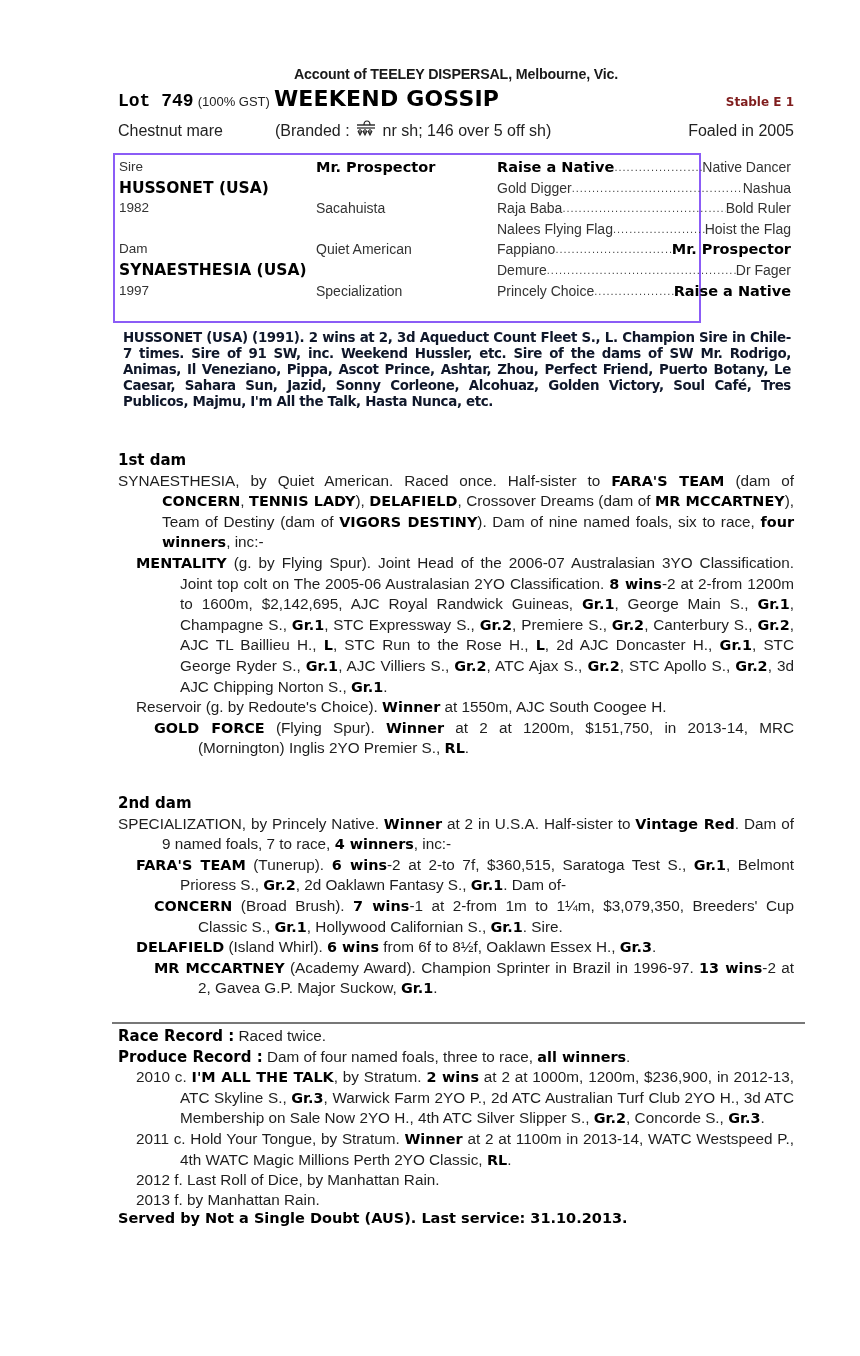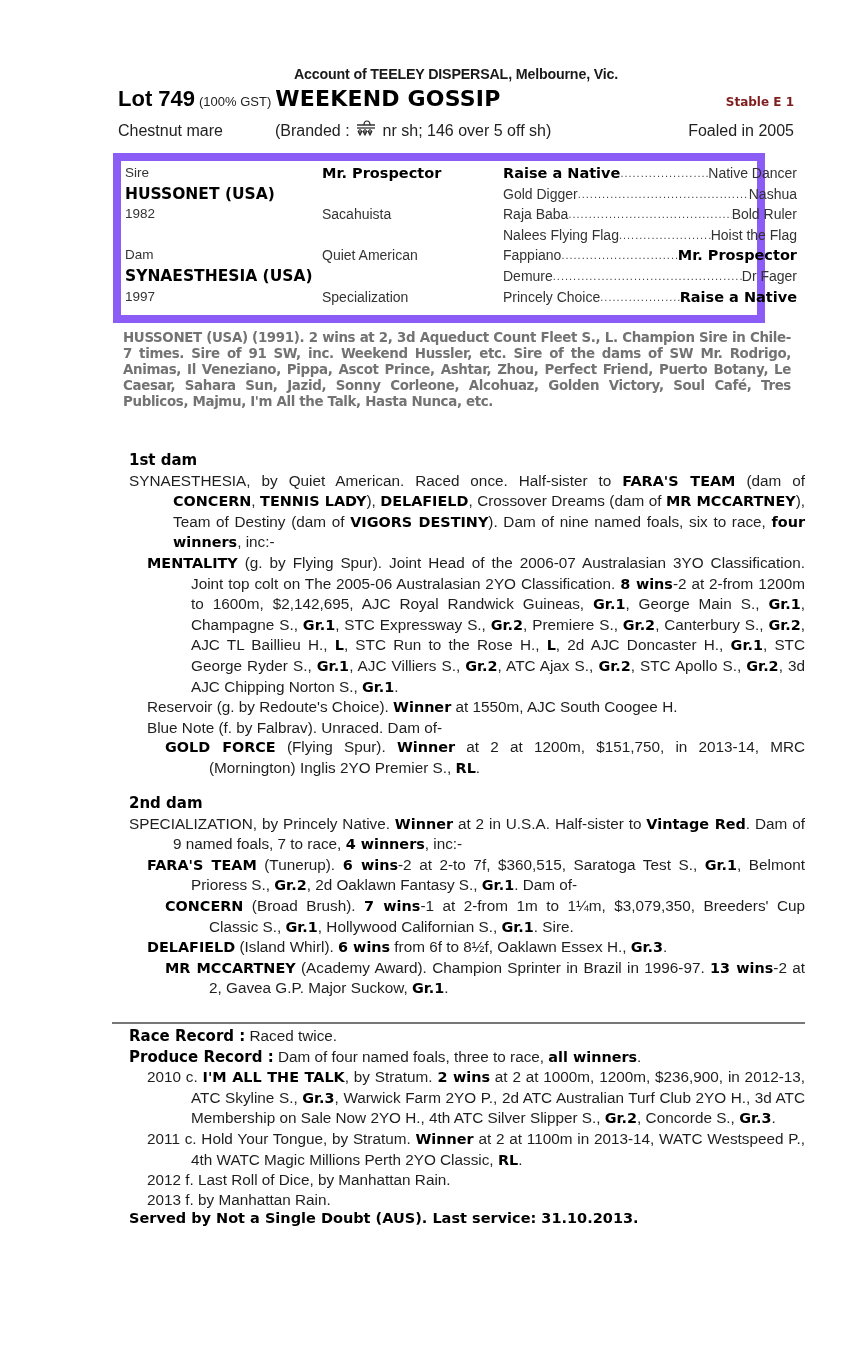--- a/index.html
+++ b/index.html
@@ -5,49 +5,49 @@
   html, body { margin: 0; padding: 0; background: #ffffff; }
   body {
     width: 860px; height: 1356px; position: relative; overflow: hidden;
     font-family: "Liberation Sans", sans-serif; color: #1a1a1a;
   }
   .page { position: absolute; left: 118px; top: 64px; width: 676px; }
 
   
   .account { text-align: center; font-weight: bold; font-size: 15.5px; letter-spacing: -0.2px; transform: scaleX(0.92); transform-origin: center; height: 20px; line-height: 20px; }
   .lotline { display: flex; align-items: baseline; height: 30px; margin-top: 2px; }
-  .lotno { font-family: Liberation Sans, sans-serif; font-weight: bold; font-size: 22px; color: #000; }
+  .lotno { font-family: Liberation Mono, monospace; font-weight: bold; font-size: 18px; color: #000; }
   .gst { font-size: 13px; margin: 0 4px 0 4px; color: #222; }
   .horse { font-family: "DejaVu Sans", sans-serif; font-weight: bold; font-size: 22px; color: #000; letter-spacing: 0.2px; }
   .stable { margin-left: auto; font-family: "DejaVu Sans", sans-serif; font-weight: bold; font-size: 12px; color: #7f1d1d; }
   .descline { display: flex; font-size: 16px; color: #222; margin-top: 4px; height: 22px; line-height: 22px; }
   .descline .brand { margin-left: 52px; }
   .descline .foaled { margin-left: auto; }
   .brandicon { display: inline-block; width: 20px; height: 18px; vertical-align: -2px; margin: 0 2px; }
 
   
-  .pedbox { position: absolute; left: -5px; top: 89px; width: 652px; height: 170px; border: 8px solid #8b5cf6; box-sizing: border-box; }
+  .pedbox { position: absolute; left: -5px; top: 89px; width: 588px; height: 170px; border: 2px solid #8b5cf6; box-sizing: border-box; }
   .pcol { position: absolute; top: 2px; font-size: 14px; color: #333; }
   .pcol div { height: 20.6px; line-height: 20.6px; white-space: nowrap; }
   .col1 { left: 4px; width: 190px; }
   .col2 { left: 201px; width: 175px; }
   .col3 { left: 382px; width: 294px; }
   .big { font-family: "DejaVu Sans", sans-serif; font-weight: bold; font-size: 15.5px; color: #000; }
   .sm { font-size: 13.5px; }
   .dot { display: flex; }
   .dot .l { white-space: nowrap; }
   .dot .f { flex: 1; overflow: hidden; white-space: nowrap; color: #444; font-size: 11px; letter-spacing: 1px; }
   .dot .f::after { content: "................................................................................................................"; }
   .dot .r { white-space: nowrap; }
 
   
-  .sirepara { position: absolute; left: 5px; top: 266px; width: 668px; font-family: "DejaVu Sans", sans-serif; font-weight: bold; font-size: 13.4px; line-height: 16px; color: #737373; text-align: justify; letter-spacing: -0.35px; }
+  .sirepara { position: absolute; left: 5px; top: 266px; width: 668px; font-family: "DejaVu Sans", sans-serif; font-weight: bold; font-size: 13.4px; line-height: 16px; color: #0f172a; text-align: justify; letter-spacing: -0.35px; }
 
   
-  .sec { position: absolute; left: 11px; width: 676px; font-size: 15.3px; line-height: 19.6px; color: #1e1e1e; }
+  .sec { position: absolute; left: 0; width: 676px; font-size: 15.3px; line-height: 19.6px; color: #1e1e1e; }
   .sec p { margin: 0; text-align: justify; }
   .h { font-family: "DejaVu Sans", sans-serif; font-weight: bold; font-size: 15px; color: #000; }
   .i0 { padding-left: 44px; text-indent: -44px; }
   .i1 { padding-left: 62px; text-indent: -44px; }
   .i2 { padding-left: 80px; text-indent: -44px; }
   .bk { font-family: "DejaVu Sans", sans-serif; font-weight: bold; font-size: 14.4px; color: #000; }
 
   .sep { position: absolute; left: -6px; top: 958px; width: 693px; height: 2px; background: #777; }
   .served { text-align: center; font-family: "DejaVu Sans", sans-serif; font-weight: bold; font-size: 14.5px; color: #000; padding-left: 0; text-indent: 0; }
 </style>
@@ -141,21 +141,20 @@
     </div>
   </div>
 
   <div class="sirepara">HUSSONET (USA) (1991). 2 wins at 2, 3d Aqueduct Count Fleet S., L. Champion Sire in Chile-7 times. Sire of 91 SW, inc. Weekend Hussler, etc. Sire of the dams of SW Mr. Rodrigo, Animas, Il Veneziano, Pippa, Ascot Prince, Ashtar, Zhou, Perfect Friend, Puerto Botany, Le Caesar, Sahara Sun, Jazid, Sonny Corleone, Alcohuaz, Golden Victory, Soul Café, Tres Publicos, Majmu, I'm All the Talk, Hasta Nunca, etc.</div>
 
   <div class="sec" style="top:387px">
     <div class="h">1st dam</div>
     <p class="i0"><span>SYNAESTHESIA, by Quiet American. Raced once. Half-sister to </span><span class="bk">FARA'S TEAM</span><span> (dam of </span><span class="bk">CONCERN</span><span>, </span><span class="bk">TENNIS LADY</span><span>), </span><span class="bk">DELAFIELD</span><span>, Crossover Dreams (dam of </span><span class="bk">MR MCCARTNEY</span><span>), Team of Destiny (dam of </span><span class="bk">VIGORS DESTINY</span><span>). Dam of nine named foals, six to race, </span><span class="bk">four winners</span><span>, inc:-</span></p>
     <p class="i1"><span class="bk">MENTALITY</span><span> (g. by Flying Spur). Joint Head of the 2006-07 Australasian 3YO Classification. Joint top colt on The 2005-06 Australasian 2YO Classification. </span><span class="bk">8 wins</span><span>-2 at 2-from 1200m to 1600m, $2,142,695, AJC Royal Randwick Guineas, </span><span class="bk">Gr.1</span><span>, George Main S., </span><span class="bk">Gr.1</span><span>, Champagne S., </span><span class="bk">Gr.1</span><span>, STC Expressway S., </span><span class="bk">Gr.2</span><span>, Premiere S., </span><span class="bk">Gr.2</span><span>, Canterbury S., </span><span class="bk">Gr.2</span><span>, AJC TL Baillieu H., </span><span class="bk">L</span><span>, STC Run to the Rose H., </span><span class="bk">L</span><span>, 2d AJC Doncaster H., </span><span class="bk">Gr.1</span><span>, STC George Ryder S., </span><span class="bk">Gr.1</span><span>, AJC Villiers S., </span><span class="bk">Gr.2</span><span>, ATC Ajax S., </span><span class="bk">Gr.2</span><span>, STC Apollo S., </span><span class="bk">Gr.2</span><span>, 3d AJC Chipping Norton S., </span><span class="bk">Gr.1</span><span>.</span></p>
     <p class="i1"><span>Reservoir (g. by Redoute's Choice). </span><span class="bk">Winner</span><span> at 1550m, AJC South Coogee H.</span></p>
-    <p class="i1"><span>Blue Note (f. by Falbrav). Unraced. Dam of-</span></p>
     <p class="i2"><span class="bk">GOLD FORCE</span><span> (Flying Spur). </span><span class="bk">Winner</span><span> at 2 at 1200m, $151,750, in 2013-14, MRC (Mornington) Inglis 2YO Premier S., </span><span class="bk">RL</span><span>.</span></p>
   </div>
 
   <div class="sec" style="top:730px">
     <div class="h">2nd dam</div>
     <p class="i0"><span>SPECIALIZATION, by Princely Native. </span><span class="bk">Winner</span><span> at 2 in U.S.A. Half-sister to </span><span class="bk">Vintage Red</span><span>. Dam of 9 named foals, 7 to race, </span><span class="bk">4 winners</span><span>, inc:-</span></p>
     <p class="i1"><span class="bk">FARA'S TEAM</span><span> (Tunerup). </span><span class="bk">6 wins</span><span>-2 at 2-to 7f, $360,515, Saratoga Test S., </span><span class="bk">Gr.1</span><span>, Belmont Prioress S., </span><span class="bk">Gr.2</span><span>, 2d Oaklawn Fantasy S., </span><span class="bk">Gr.1</span><span>. Dam of-</span></p>
     <p class="i2"><span class="bk">CONCERN</span><span> (Broad Brush). </span><span class="bk">7 wins</span><span>-1 at 2-from 1m to 1¼m, $3,079,350, Breeders' Cup Classic S., </span><span class="bk">Gr.1</span><span>, Hollywood Californian S., </span><span class="bk">Gr.1</span><span>. Sire.</span></p>
     <p class="i1"><span class="bk">DELAFIELD</span><span> (Island Whirl). </span><span class="bk">6 wins</span><span> from 6f to 8½f, Oaklawn Essex H., </span><span class="bk">Gr.3</span><span>.</span></p>
     <p class="i2"><span class="bk">MR MCCARTNEY</span><span> (Academy Award). Champion Sprinter in Brazil in 1996-97. </span><span class="bk">13 wins</span><span>-2 at 2, Gavea G.P. Major Suckow, </span><span class="bk">Gr.1</span><span>.</span></p>

